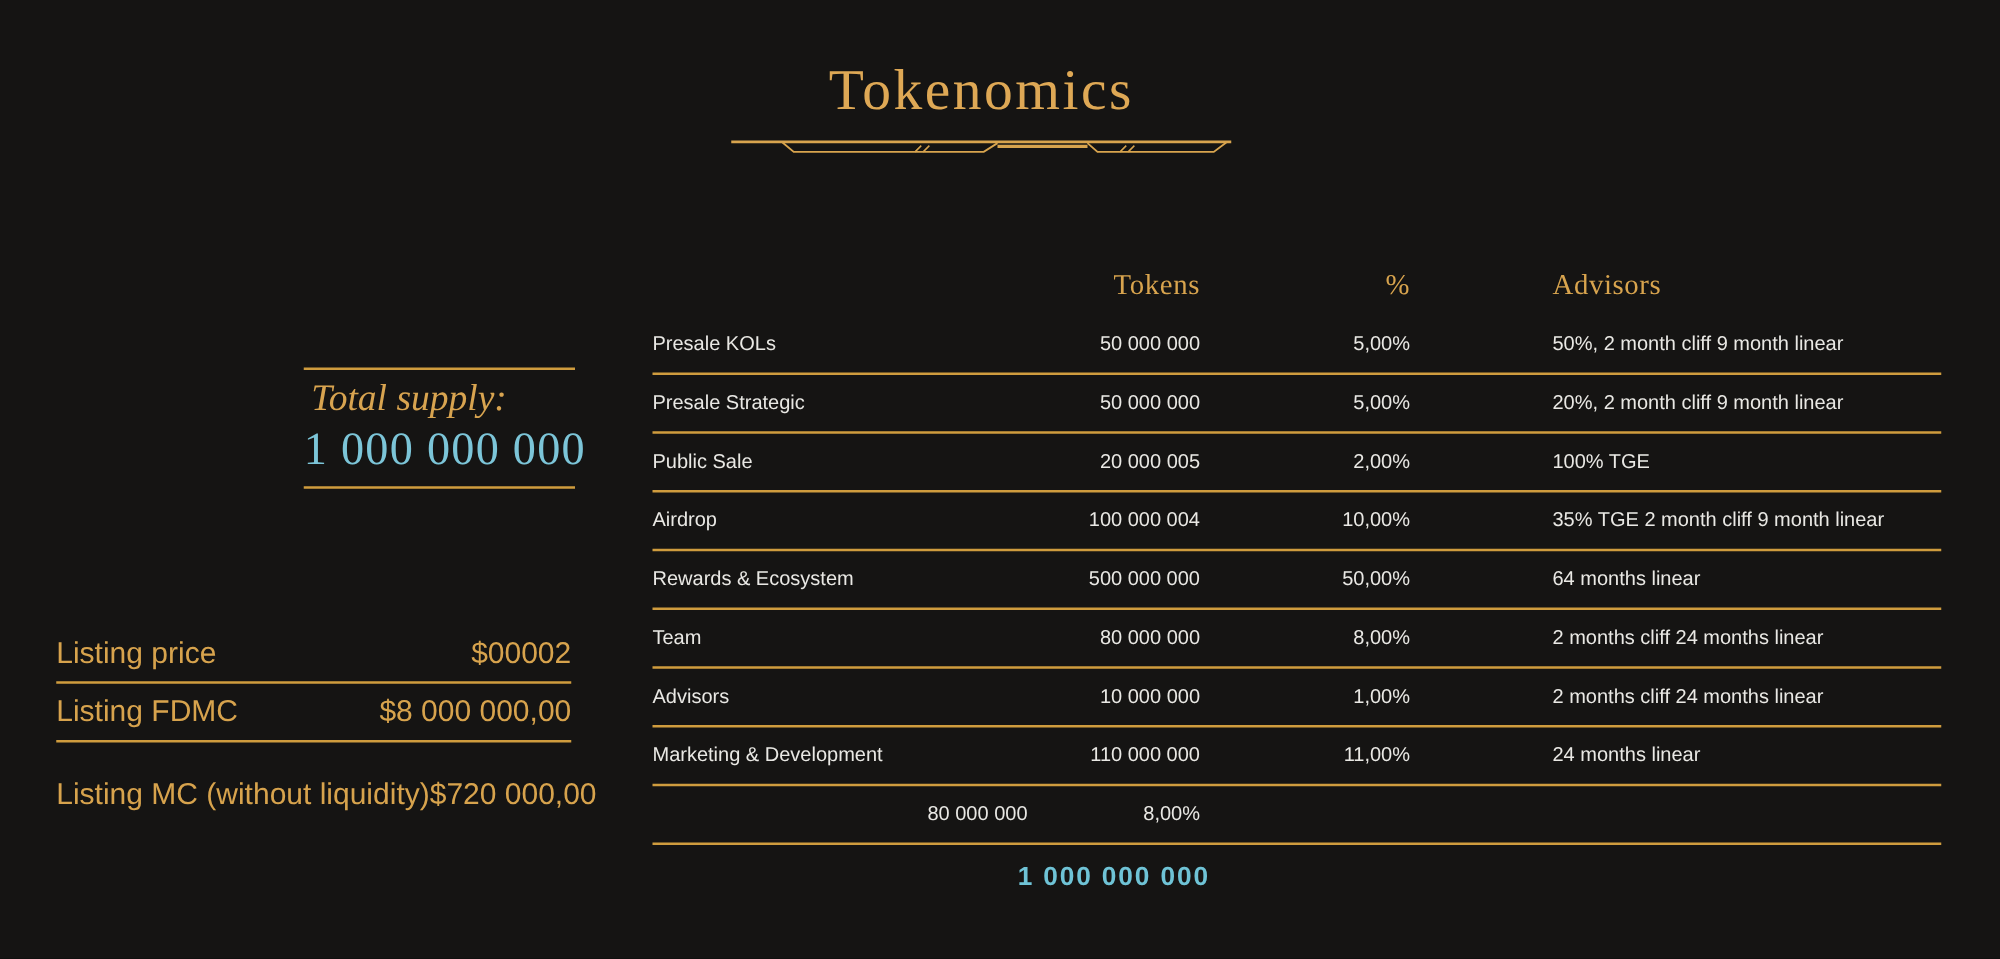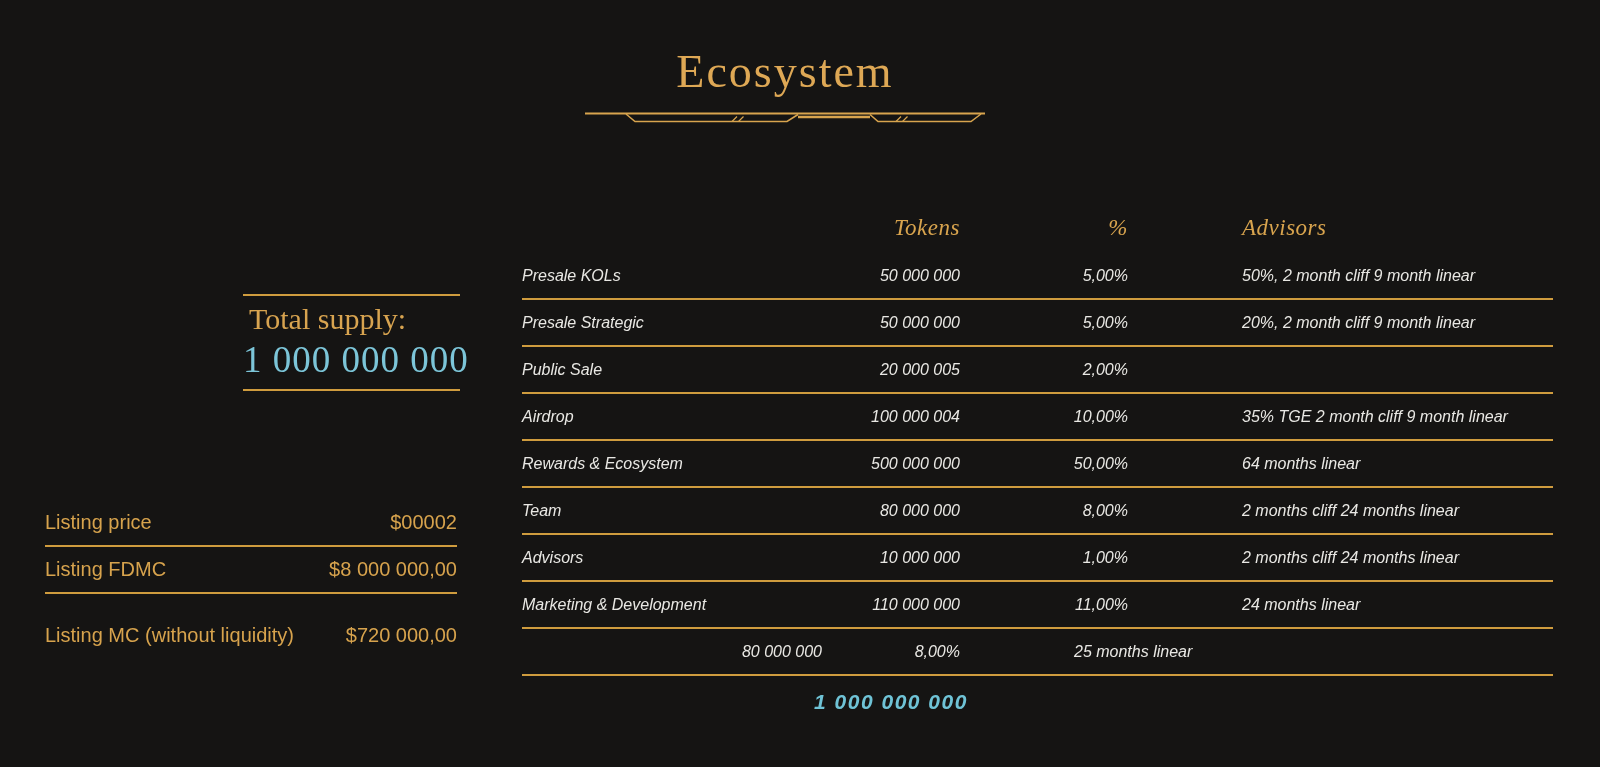--- a/index.html
+++ b/index.html
@@ -18,41 +18,41 @@
     color:#deA855;letter-spacing:2px;font-weight:400;margin:0;
   }
   .ornament{display:block;margin:11px auto 0 auto;}
   
   .total-supply{position:absolute;left:243px;top:294px;width:217px;}
   .gold-line{height:2px;background:#cf9c3e;border:none;margin:0;}
   .ts-label{
     font-family:"Liberation Serif", serif;
     font-size:30px;line-height:36px;color:#d8a450;
     margin:5px 0 0 6px;
+    font-style:italic;
   }
   .ts-value{
     font-family:"Liberation Serif", serif;
     font-size:37px;line-height:44px;color:#7cc5d8;
     letter-spacing:1px;margin:1px 0 7px 0;white-space:nowrap;
   }
   
   .listing-table{position:absolute;left:45px;top:500px;width:412px;}
   .listing-row{
     display:flex;justify-content:space-between;align-items:center;
     height:45px;border-bottom:2px solid #cf9c3e;
-    color:#d7a34d;font-size:20px;white-space:nowrap;
+    color:#d7a34d;font-size:24px;white-space:nowrap;
   }
   .listing-row:last-child{border-bottom:none;margin-top:19px;}
   
   .alloc-table{position:absolute;left:522px;top:202px;width:1031px;}
   .alloc-grid{
     display:grid;
     grid-template-columns:300px 138px 168px 1fr;
     align-items:center;
-    font-style:italic;
   }
   .alloc-header{height:51px;}
   .alloc-header .h{
     font-family:"Liberation Serif", serif;
     font-size:23px;color:#d8a44e;letter-spacing:0.5px;
   }
   .col-right{justify-self:end;text-align:right;}
   .col-vesting{padding-left:114px;}
   .alloc-row{
     height:45px;border-bottom:2px solid #cf9c3e;
@@ -63,21 +63,21 @@
     grid-column:2;justify-self:center;white-space:nowrap;
     color:#6fc3d6;font-size:21px;font-weight:bold;letter-spacing:1.5px;
   }
 </style>
 </head>
 <body>
 
 <div class="stage">
 
   <div class="header">
-    <h1 class="title">Ecosystem</h1>
+    <h1 class="title">Tokenomics</h1>
     <svg class="ornament" width="402" height="15" viewBox="0 0 402 15">
       <g stroke="#d8a44e" fill="none">
         <path d="M1 2.5 H401" stroke-width="2.2"></path>
         <path d="M42 3 L51 10.5 H203 L214 3.5" stroke-width="1.5"></path>
         <path d="M148 10.5 L153 5.5 M154.5 10.5 L159.5 5.5" stroke-width="1.2"></path>
         <path d="M214 6 H286" stroke-width="2.6"></path>
         <path d="M286 3.5 L294 10.5 H387 L397 3" stroke-width="1.5"></path>
         <path d="M312 10.5 L317 5.5 M318.5 10.5 L323.5 5.5" stroke-width="1.2"></path>
       </g>
     </svg>
@@ -123,20 +123,21 @@
     <div class="alloc-grid alloc-row">
       <span>Presale Strategic</span>
       <span class="col-right">50 000 000</span>
       <span class="col-right">5,00%</span>
       <span class="col-vesting">20%, 2 month cliff 9 month linear</span>
     </div>
     <div class="alloc-grid alloc-row">
       <span>Public Sale</span>
       <span class="col-right">20 000 005</span>
       <span class="col-right">2,00%</span>
+      <span class="col-vesting">100% TGE</span>
     </div>
     <div class="alloc-grid alloc-row">
       <span>Airdrop</span>
       <span class="col-right">100 000 004</span>
       <span class="col-right">10,00%</span>
       <span class="col-vesting">35% TGE 2 month cliff 9 month linear</span>
     </div>
     <div class="alloc-grid alloc-row">
       <span>Rewards &amp; Ecosystem</span>
       <span class="col-right">500 000 000</span>
@@ -157,21 +158,20 @@
     </div>
     <div class="alloc-grid alloc-row">
       <span>Marketing &amp; Development</span>
       <span class="col-right">110 000 000</span>
       <span class="col-right">11,00%</span>
       <span class="col-vesting">24 months linear</span>
     </div>
     <div class="alloc-grid alloc-row">
       <span class="col-right">80 000 000</span>
       <span class="col-right">8,00%</span>
-      <span class="col-vesting">25 months linear</span>
     </div>
 
     <div class="alloc-grid alloc-total-row">
       <span class="alloc-total">1 000 000 000</span>
     </div>
 
   </div>
 
 </div>
 

